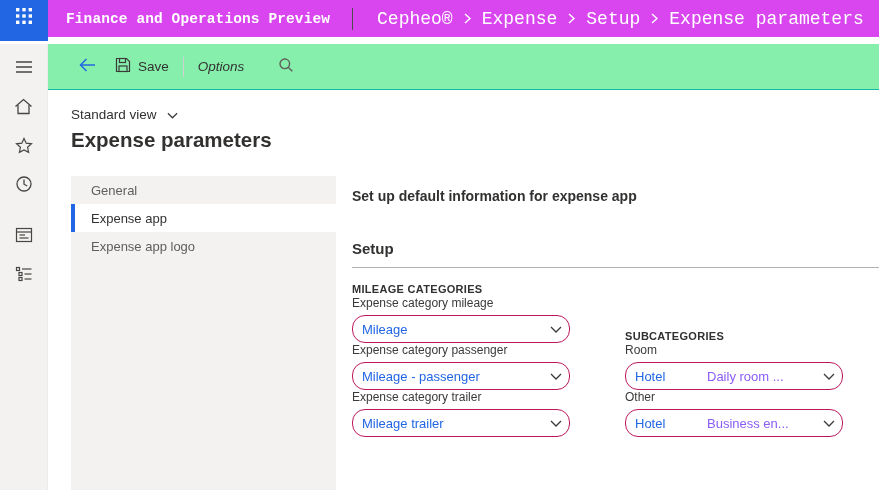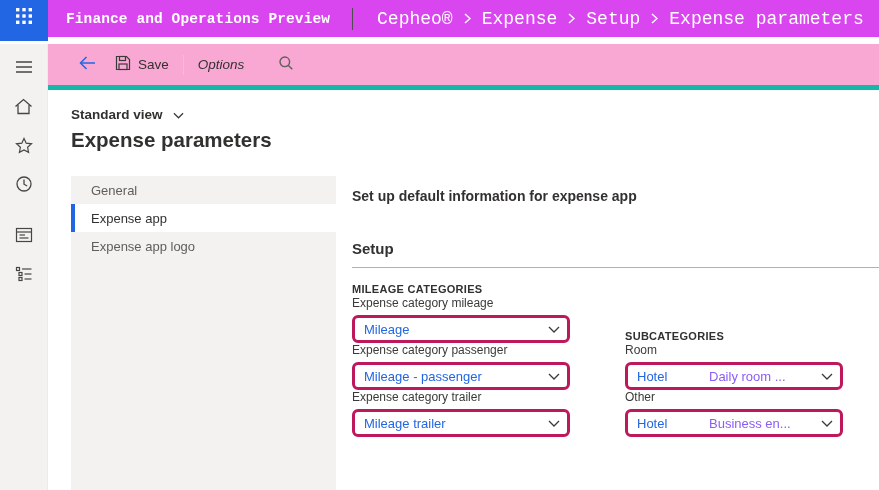--- a/index.html
+++ b/index.html
@@ -17,45 +17,45 @@
   .crumb-chev { margin:0 11px; display:flex; align-items:center; }
 
   
   .rail { position:absolute; top:44px; left:0; bottom:0; width:48px; background:#f3f2f1; display:flex; flex-direction:column; align-items:center; padding-top:8px; gap:5px; border-right:1px solid #edebe9; }
   .rail-btn { width:48px; height:34px; display:flex; align-items:center; justify-content:center; cursor:pointer; color:#484644; }
   .gap-lg { margin-top:12px; }
 
   
   .main { position:absolute; top:44px; left:48px; right:0; bottom:0; background:#fff; }
 
-  .cmdbar { position:absolute; top:0; left:0; right:0; height:46px; display:flex; align-items:center; padding-left:30px; border-bottom:5px solid #14b8a6; background:#f9a8d4; }
+  .cmdbar { position:absolute; top:0; left:0; right:0; height:46px; display:flex; align-items:center; padding-left:30px; border-bottom:1px solid #14b8a6; background:#86efac; }
   .back-btn { display:flex; align-items:center; cursor:pointer; }
   .save-btn { display:flex; align-items:center; gap:7px; margin-left:18px; cursor:pointer; font-size:13.5px; color:#323130; }
   .cmd-divider { width:1px; height:20px; background:#d2d0ce; margin:0 14px; }
   .options-btn { font-size:13.5px; color:#323130; font-weight:400; cursor:pointer;font-style:italic; }
   .cmd-search { margin-left:34px; cursor:pointer; display:flex; align-items:center; }
 
-  .viewsel { position:absolute; left:23px; top:63px; display:flex; align-items:center; gap:10px; font-size:13.5px; color:#323130; font-weight:700; cursor:pointer; }
+  .viewsel { position:absolute; left:23px; top:63px; display:flex; align-items:center; gap:10px; font-size:13.5px; color:#323130; font-weight:400; cursor:pointer; }
   .page-title { position:absolute; left:23px; top:84px; font-size:20.5px; font-weight:700; color:#323130; }
 
   
   .vtabs { position:absolute; left:23px; top:132px; width:265px; bottom:0; background:#f3f2f1; }
   .vtab { height:28px; display:flex; align-items:center; padding-left:16px; border-left:4px solid transparent; font-size:13px; color:#605e5c; cursor:pointer; }
   .vtab.selected { background:#fff; border-left-color:#2266E3; color:#323130; }
 
   
   .content { position:absolute; left:304px; top:132px; right:0; bottom:0; background:#fff; }
   .content-heading { padding-top:12px; font-size:14px; font-weight:700; color:#323130; }
   .section-head { margin-top:36px; font-size:15px; font-weight:700; color:#323130; }
   .section-rule { margin-top:10px; height:1px; background:#b3b0ad; }
   .groups { margin-top:14px; display:flex; gap:55px;align-items:flex-end; }
   .group { width:218px; }
   .group-title { font-size:11px; font-weight:700; letter-spacing:.3px; color:#323130; line-height:14px; }
   .field-label { margin-top:0; font-size:12px; color:#3b3a39; line-height:14px; }
-  .combo { margin-top:5px; height:28px; width:218px; border:3px solid #be185d; border-radius:6px; background:#fff; display:flex; align-items:center; padding:0 7px 0 9px; cursor:pointer; }
+  .combo { margin-top:5px; height:28px; width:218px; border:1px solid #be185d; border-radius:13px; background:#fff; display:flex; align-items:center; padding:0 7px 0 9px; cursor:pointer; }
   .combo .val { color:#2266E3; font-size:13px; flex:1 1 auto; white-space:nowrap; overflow:hidden; }
   .combo.two-col .val { flex:0 0 72px; }
   .combo .val2 { color:#8b5cf6; font-size:13px; flex:1 1 auto; white-space:nowrap; overflow:hidden; text-overflow:ellipsis; margin-right:4px; }
   .combo .chev { flex:0 0 auto; display:flex; align-items:center; }
 </style>
 </head>
 <body>
 
 <div class="screen">
 

